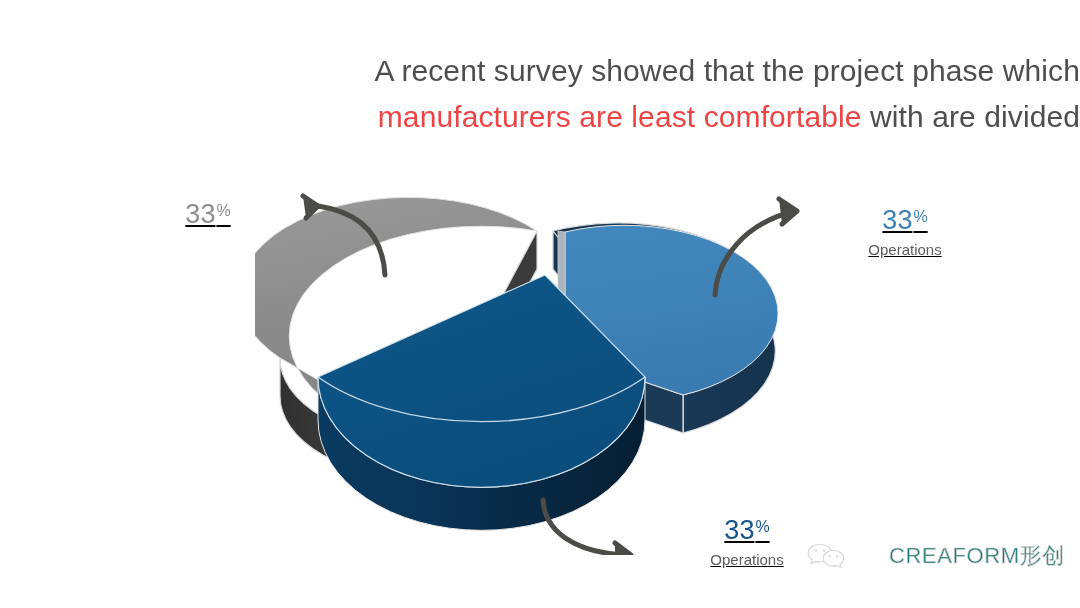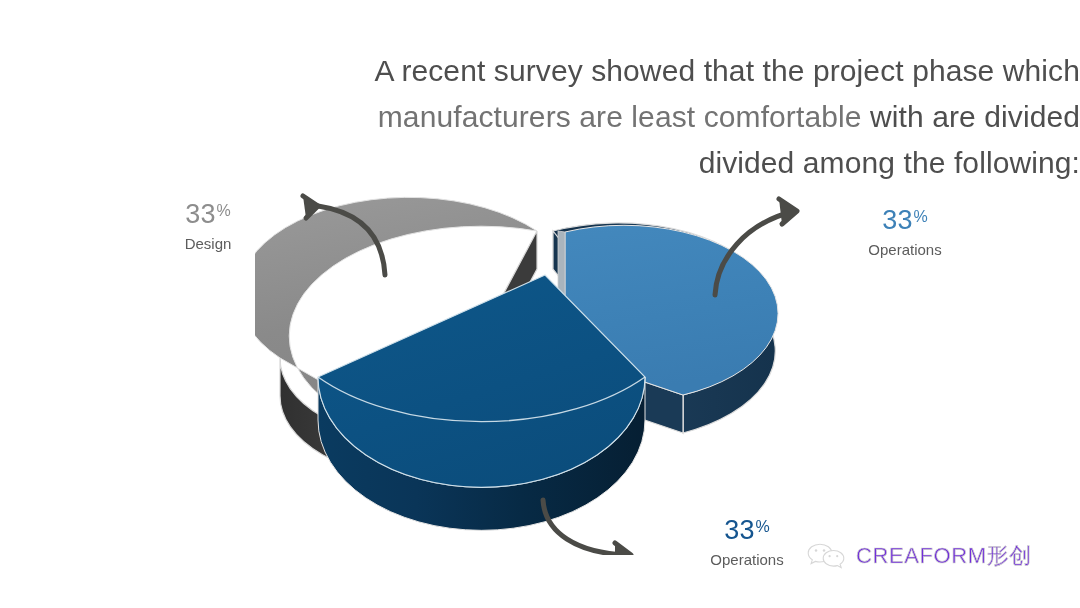--- a/index.html
+++ b/index.html
@@ -26,21 +26,21 @@
     line-height: 46px;
     font-size: 30px;
     color: #4e4e4e;
     letter-spacing: 0.1px;
   }
   #title-block .line {
     display: block;
     white-space: nowrap;
   }
   .hl {
-    color: #737373;
+    color: #ef4444;
   }
 
   
   #chart-stage {
     position: absolute;
     left: 0;
     top: 0;
     width: 1080px;
     height: 608px;
   }
@@ -48,20 +48,21 @@
     position: absolute;
     left: 255px;
     top: 185px;
   }
 
   
   .callout {
     position: absolute;
     text-align: center;
     white-space: nowrap;
+    text-decoration: underline;
   }
   .callout .pct {
     font-size: 27px;
     line-height: 30px;
     display: block;
   }
   .callout .pct .sym {
     font-size: 16px;
     vertical-align: 7px;
     margin-left: 1px;
@@ -100,33 +101,33 @@
     position: absolute;
     left: 806px;
     top: 541px;
     display: flex;
     align-items: center;
     gap: 8px;
     opacity: 0.97;
   }
   #watermark .wm-text {
     font-size: 22px;
-    color: #6d28d9;
+    color: #0f766e;
     letter-spacing: 0.6px;
     -webkit-text-stroke: 0.7px #d2d2d2;
     text-shadow: 0 0 0.5px #cfcfcf;
+    margin-left: 33px;
   }
 </style>
 </head>
 <body>
 
 <div id="title-block">
   <span class="line">A recent survey showed that the project phase which</span>
   <span class="line"><span class="hl">manufacturers are least comfortable</span><span> with are divided</span></span>
-  <span class="line">divided among the following:</span>
 </div>
 
 <div id="chart-stage">
 
   <svg id="pie-svg" width="580" height="370" viewBox="0 0 580 370">
     <defs>
       <linearGradient id="gradGrayTop" x1="0" y1="0" x2="0.25" y2="1">
         <stop offset="0%" stop-color="#9a9a9a"></stop>
         <stop offset="55%" stop-color="#8a8a8a"></stop>
         <stop offset="100%" stop-color="#848484"></stop>
@@ -225,21 +226,20 @@
       <path d="M 524 14 L 542 26 L 527 39 Z" fill="#4b4b47" stroke="none"></path>
 
       <path d="M 288 315 C 290 348 322 368 372 370"></path>
       <path d="M 360 358 L 376 370 L 360 381" stroke-linejoin="round"></path>
       <path d="M 360 358 L 376 370 L 360 381 Z" fill="#4b4b47" stroke="none"></path>
     </g>
   </svg>
 
   <div class="callout" id="callout-design">
     <span class="pct"><span>33</span><span class="sym">%</span></span>
-    <span class="cat">Design</span>
   </div>
 
   <div class="callout" id="callout-integration">
     <span class="pct"><span>33</span><span class="sym">%</span></span>
     <span class="cat">Operations</span>
   </div>
 
   <div class="callout" id="callout-operations">
     <span class="pct"><span>33</span><span class="sym">%</span></span>
     <span class="cat">Operations</span>

